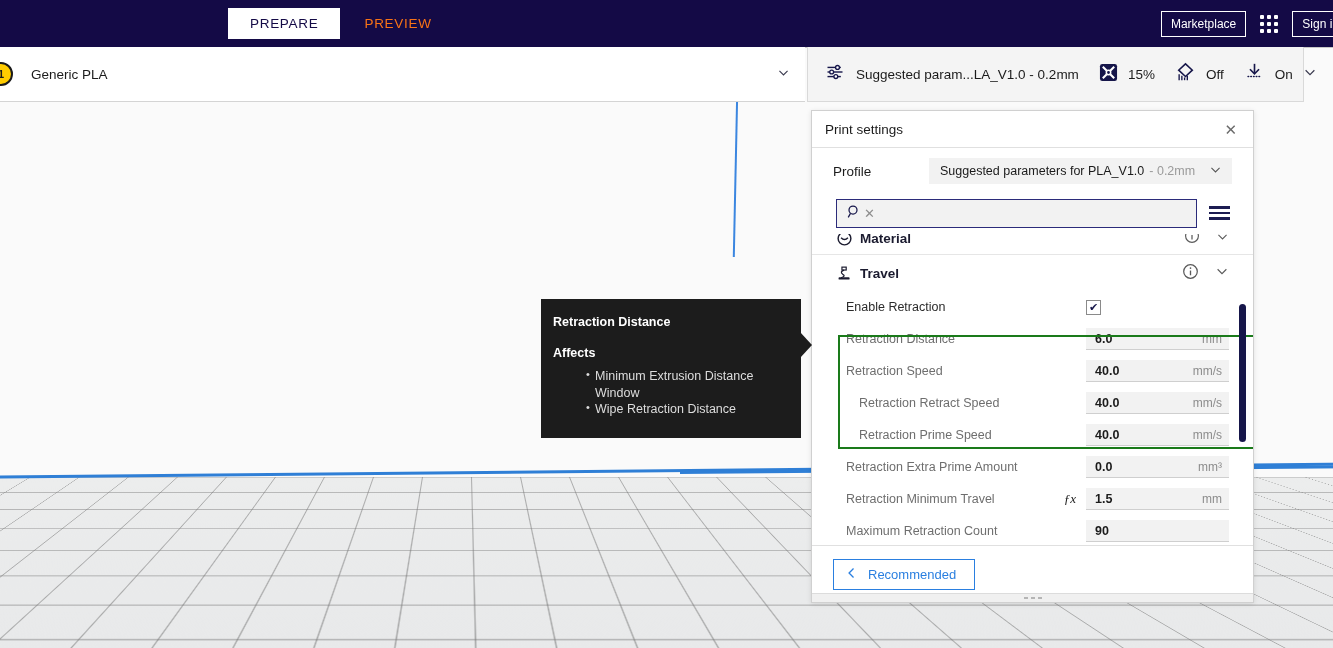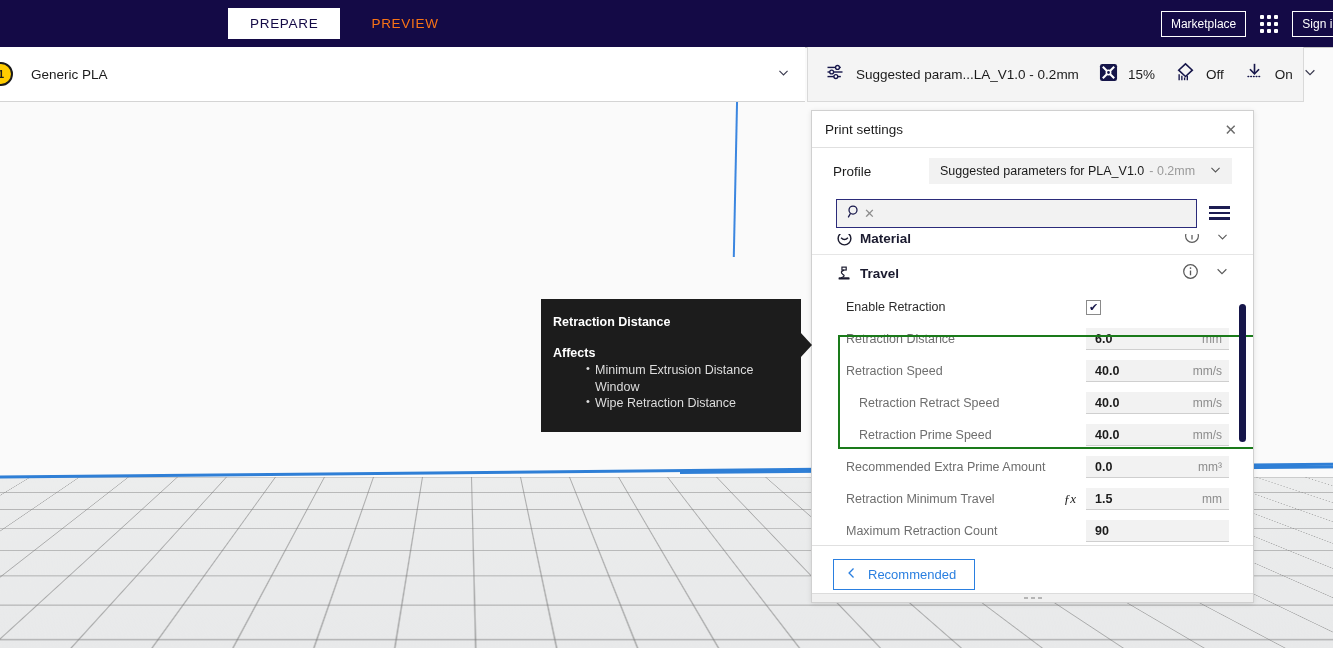--- a/index.html
+++ b/index.html
@@ -54,21 +54,21 @@
   }
   .vol-line.l1 { left: 735px; top: 0px;  height: 210px; transform: rotate(1.2deg); }
   .vol-line.l2 { left: 1040px; top: 555px; height: 46px; transform: rotate(-1.5deg); }
 
   
   .topbar {
     position: absolute; left: 0; top: 0; width: 1333px; height: 47px;
     background: #140a46;
     display: flex; align-items: center;
   }
-  .nav-tabs { display: flex; align-items: flex-end; margin-left: 228px; gap: 9px; }
+  .nav-tabs { display: flex; align-items: flex-end; margin-left: 228px; gap: 2px; }
   .nav-tab {
     color: #f97316; font-size: 13.5px; letter-spacing: .7px;
     padding: 8px 22px; cursor: pointer; background: transparent;
     border: none; font-family: "Liberation Sans", sans-serif;
   }
   .nav-tab.active { background: #ffffff; color: #140a46; }
   .topbar-right {
     margin-left: auto; display: flex; align-items: center; gap: 14px;
     padding-right: 0px;
   }
@@ -229,21 +229,21 @@
 
   
   .tooltip {
     position: absolute; left: 541px; top: 299px;
     width: 260px; background: #1c1c1c; color: #e8e8e8;
     padding: 16px 20px 20px 12px;
   }
   .tooltip .tt-title { font-size: 12.5px; font-weight: bold; color: #ffffff; }
   .tooltip .tt-body { font-size: 12.5px; line-height: 1.35; margin-top: 14px; color: #dddddd; }
   .tooltip .tt-affects { font-size: 12.5px; font-weight: bold; margin-top: 17px; color: #ffffff; }
-  .tooltip ul { margin-top: 2px; padding-left: 42px; list-style: none; }
+  .tooltip ul { margin-top: 8px; padding-left: 42px; list-style: none; }
   .tooltip li { font-size: 12.5px; line-height: 1.32; color: #dddddd; position: relative; }
   .tooltip li::before {
     content: "•"; position: absolute; left: -9px; top: -1px; font-size: 11px;
   }
   .tt-arrow {
     position: absolute; left: 800px; top: 332px;
     width: 0; height: 0;
     border-top: 13px solid transparent;
     border-bottom: 13px solid transparent;
     border-left: 12px solid #1c1c1c;
@@ -475,21 +475,21 @@
 
         <div class="set-row indent">
           <span class="name">Retraction Prime Speed</span>
           <span class="field">
             <span class="v">40.0</span>
             <span class="u">mm/s</span>
           </span>
         </div>
 
         <div class="set-row">
-          <span class="name">Recommended Extra Prime Amount</span>
+          <span class="name">Retraction Extra Prime Amount</span>
           <span class="field">
             <span class="v">0.0</span>
             <span class="u">mm³</span>
           </span>
         </div>
 
         <div class="set-row">
           <span class="name">Retraction Minimum Travel</span>
           <span class="fx-icon">ƒx</span>
           <span class="field">

